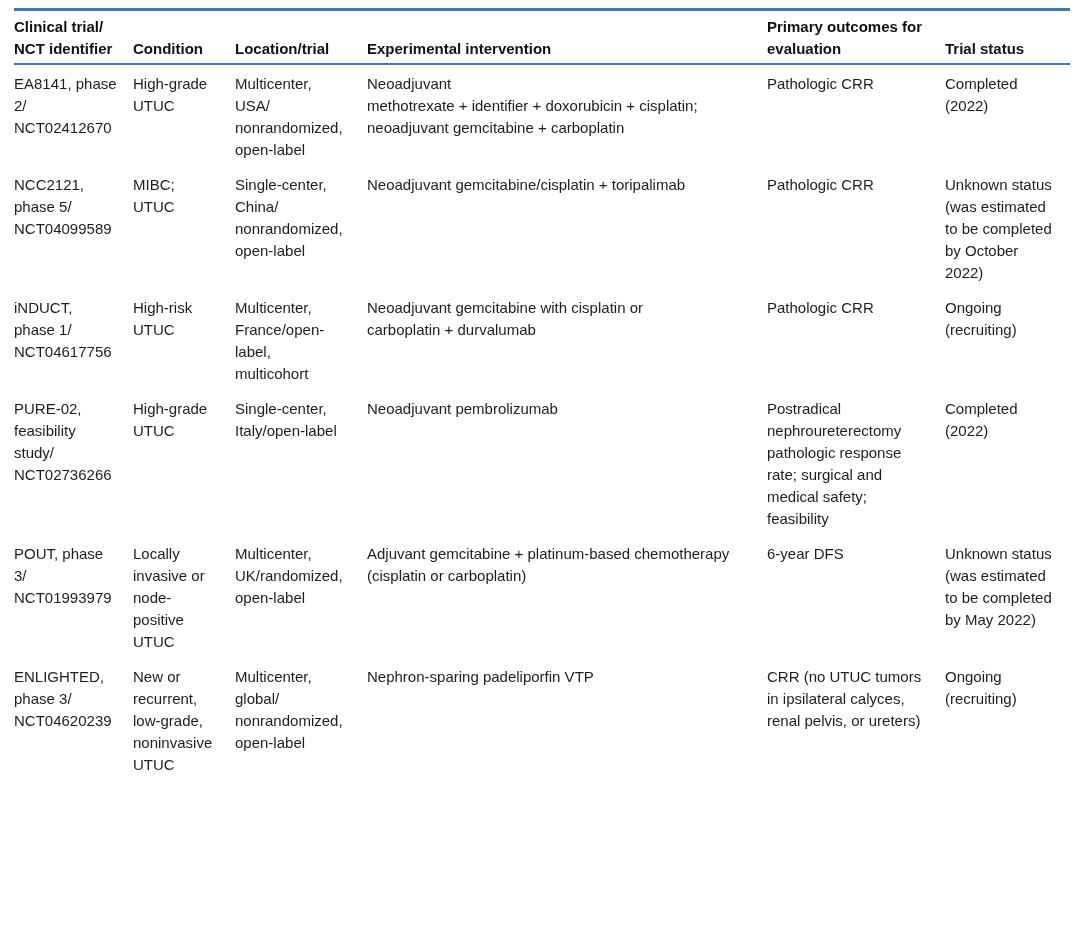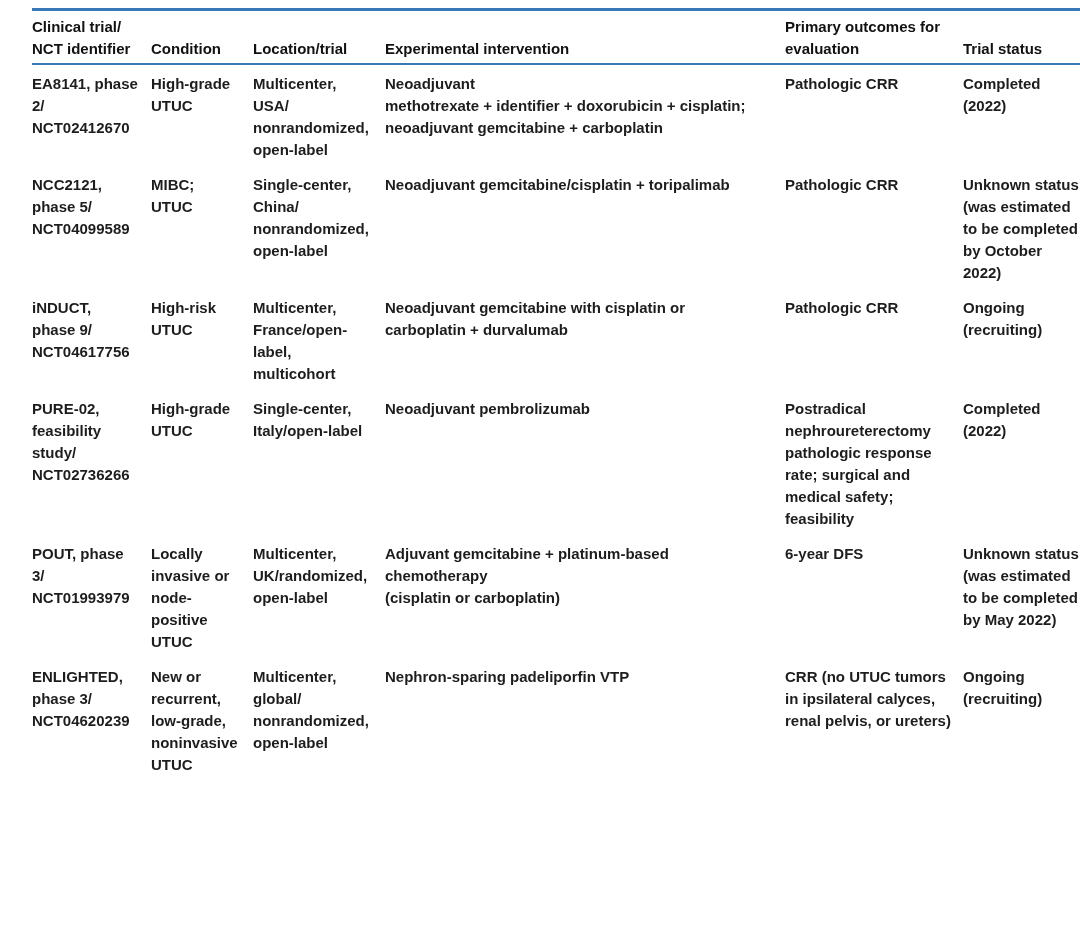--- a/index.html
+++ b/index.html
@@ -4,21 +4,21 @@
 <style>
   html, body {
     margin: 0;
     padding: 0;
     background: #ffffff;
   }
   .page {
     width: 1080px;
     height: 780px;
     box-sizing: border-box;
-    padding: 8px 10px 0 32px;
+    padding: 8px 10px 0 14px;
     background: var(--background, #ffffff);
     font-family: "Liberation Sans", "DejaVu Sans", sans-serif;
     color: var(--text, #1d1d1d);
     overflow: hidden;
   }
   table.trials {
     width: 1056px;
     border-collapse: collapse;
     table-layout: fixed;
     border-top: 3px solid var(--rule-blue, #3a79b8);
@@ -38,21 +38,21 @@
     overflow: hidden;
   }
   thead th {
     font-weight: 700;
     vertical-align: bottom;
     padding: 5px 10px 3px 0;
     border-bottom: 2.5px solid var(--rule-blue, #3a79b8);
     color: var(--heading-text, #111111);
   }
   tbody td {
-    font-weight: 700;
+    font-weight: 400;
     vertical-align: top;
     padding: 8px 10px 5px 0;
   }
   th:last-child, td:last-child { padding-right: 0; }
 </style>
 </head>
 <body>
 
 <div class="page">
   <table class="trials">
@@ -107,21 +107,21 @@
         <td>Neoadjuvant gemcitabine/cisplatin + toripalimab</td>
         <td>Pathologic CRR</td>
         <td>Unknown status
 (was estimated
 to be completed
 by October
 2022)</td>
       </tr>
       <tr>
         <td>iNDUCT,
-phase 9/
+phase 1/
 NCT04617756</td>
         <td>High-risk
 UTUC</td>
         <td>Multicenter,
 France/open-
 label,
 multicohort</td>
         <td>Neoadjuvant gemcitabine with cisplatin or
 carboplatin + durvalumab</td>
         <td>Pathologic CRR</td>

